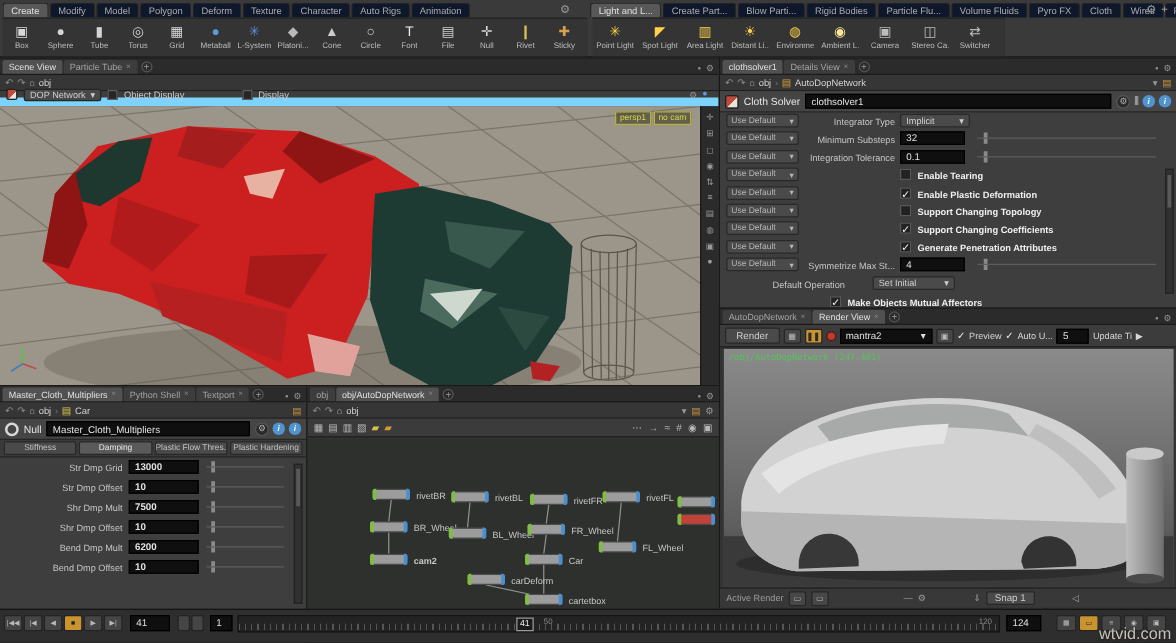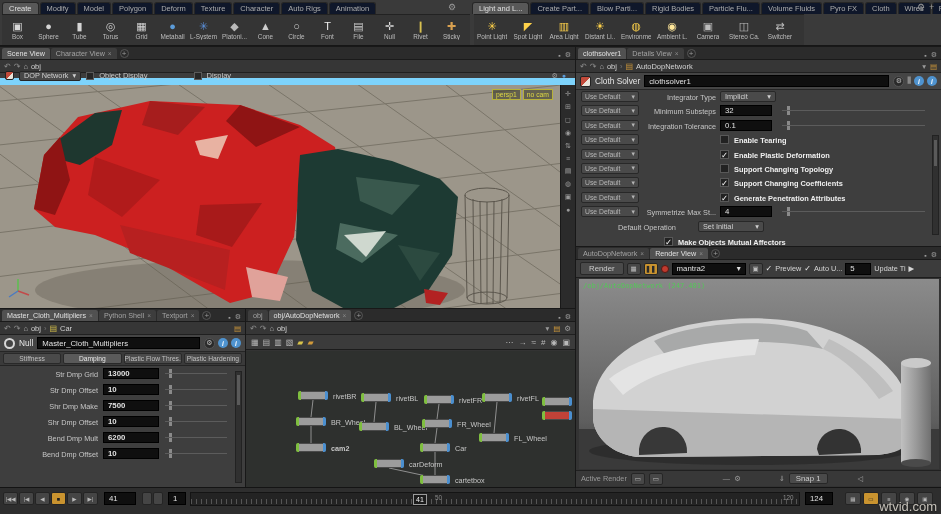--- a/index.html
+++ b/index.html
@@ -307,21 +307,21 @@
   </div>
 
   <div id="sceneview" class="pane">
     <div class="pane-tabs">
       <div style="display:flex;gap:1px;align-items:flex-end">
 
       <div class="tab active">
           <span>Scene View</span>
         </div>
           <div class="tab closable">
-          <span>Character View</span>
+          <span>Particle Tube</span>
             <span class="x">×</span>
         </div>
         </div>
       <span class="plus-btn">+</span>
       <div class="pane-right-icons">
         <span>▪</span>
         <span>⚙</span>
       </div>
     </div>
     <div class="crumb">
@@ -743,21 +743,21 @@
 
         <div class="npr">
           <span class="npr-label">Str Dmp Offset</span>
           <span class="field npr-field">10</span>
           <span class="npr-slider">
             <i></i>
           </span>
         </div>
 
         <div class="npr">
-          <span class="npr-label">Shr Dmp Make</span>
+          <span class="npr-label">Shr Dmp Mult</span>
           <span class="field npr-field">7500</span>
           <span class="npr-slider">
             <i></i>
           </span>
         </div>
 
         <div class="npr">
           <span class="npr-label">Shr Dmp Offset</span>
           <span class="field npr-field">10</span>
           <span class="npr-slider">

